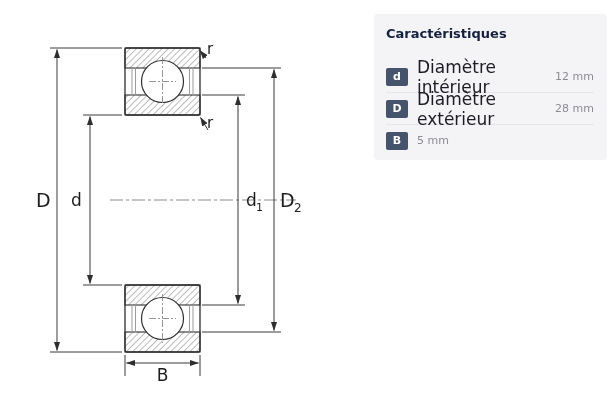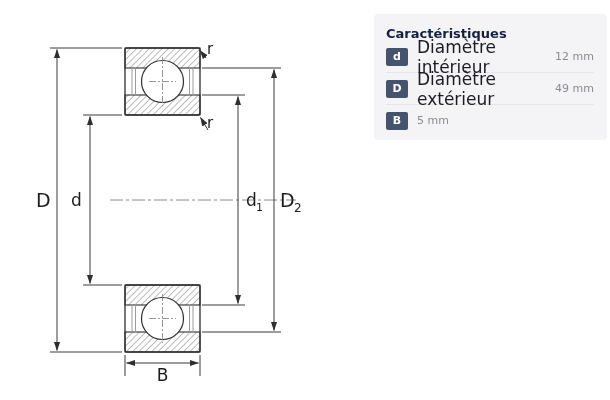--- a/index.html
+++ b/index.html
@@ -8,21 +8,21 @@
     font-family:"DejaVu Sans","Liberation Sans",sans-serif;
   }
   .diagram{position:absolute;left:0;top:0;width:375px;height:400px;}
   svg text{font-family:"DejaVu Sans","Liberation Sans",sans-serif;fill:#1d1d1d;}
 
   .panel{
     position:absolute;left:374px;top:14px;width:208px;
     background:#f4f4f6;border-radius:4px;
     padding:12px 13px 4px 12px;
   }
-  .panel-title{font-size:13px;font-weight:bold;color:#13203f;margin:0 0 0 0;}
+  .panel-title{font-size:13px;font-weight:bold;color:#13203f;margin:0 0 20px 0;}
   .row{display:flex;align-items:center;height:31px;}
   .row + .row{border-top:1px solid #e5e5ea;}
   .badge{
     width:22px;height:18px;background:#45536d;color:#ffffff;
     font-size:11px;font-weight:bold;border-radius:2px;
     display:flex;align-items:center;justify-content:center;
     margin-right:9px;flex:0 0 auto;
   }
   .row-label{font-size:17px;color:#1c1c24;flex:1;}
   .row-value{font-size:11px;color:#8b8b95;white-space:nowrap;}
@@ -111,20 +111,20 @@
   <h2 class="panel-title">Caractéristiques</h2>
   <div>
     <div class="row">
       <span class="badge">d</span>
       <span class="row-label">Diamètre intérieur</span>
       <span class="row-value">12 mm</span>
     </div>
     <div class="row">
       <span class="badge">D</span>
       <span class="row-label">Diamètre extérieur</span>
-      <span class="row-value">49 mm</span>
+      <span class="row-value">28 mm</span>
     </div>
     <div class="row">
       <span class="badge">B</span>
       <span class="row-value">5 mm</span>
     </div>
   </div>
 </aside>
 
 </body></html>

